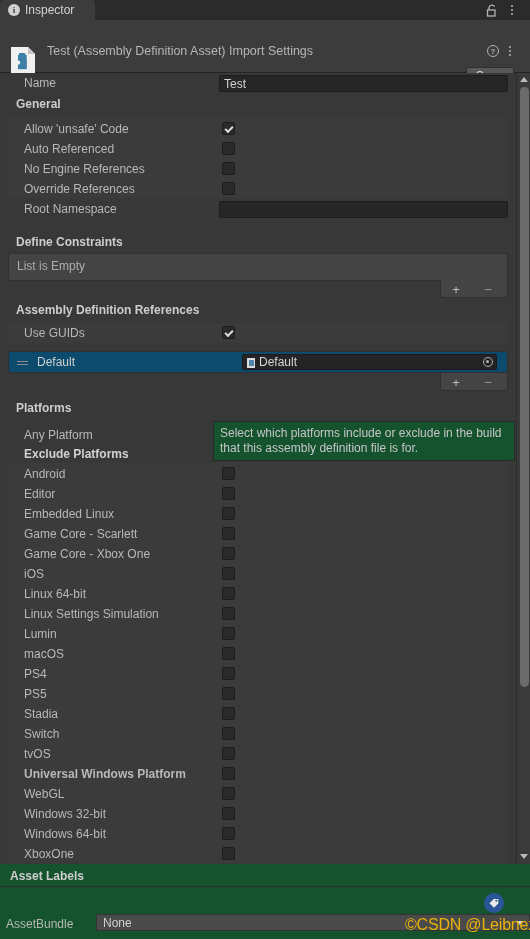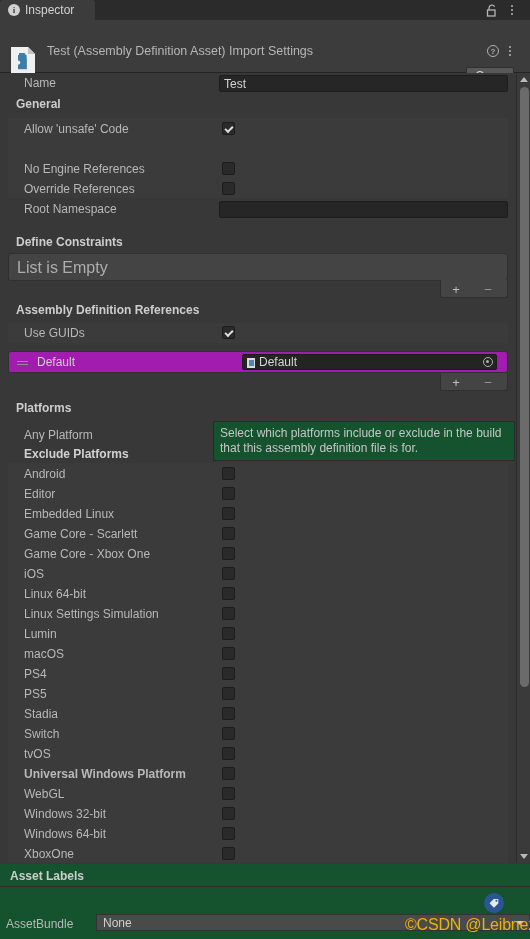--- a/index.html
+++ b/index.html
@@ -53,30 +53,30 @@
   .checkbox{position:absolute;width:13px;height:13px;background:#2a2a2a;
       border:1px solid #1c1c1c;border-radius:2px;box-sizing:border-box;}
   .checkbox.on:after{content:"";position:absolute;left:2px;top:3px;width:6px;height:3px;
       border-left:2px solid #e0e0e0;border-bottom:2px solid #e0e0e0;transform:rotate(-45deg);}
 
   .textfield{position:absolute;background:#262626;border:1px solid #1d1d1d;border-radius:2px;
       box-sizing:border-box;color:#d3d3d3;font-size:12px;line-height:16px;padding-left:4px;}
 
   .listbox{position:absolute;background:#444444;border:1px solid #303030;border-radius:3px;
       box-sizing:border-box;}
-  .listbox .empty{position:absolute;left:8px;top:5px;font-size:16px;color:#adadad;}
+  .listbox .empty{position:absolute;left:8px;top:5px;font-size:12px;color:#adadad;}
 
   .pmbar{position:absolute;background:#444444;border:1px solid #303030;
       border-top:none;border-bottom-left-radius:3px;border-bottom-right-radius:3px;
       box-sizing:border-box;}
   .pm-plus,.pm-minus{position:absolute;top:2px;width:18px;height:14px;color:#bfbfbf;
       font-size:13px;display:flex;align-items:center;justify-content:center;}
   .pm-minus{color:#9c9c9c;font-size:12px;}
 
-  .ref-row{position:absolute;left:8px;width:500px;height:22px;background:#a21caf;
+  .ref-row{position:absolute;left:8px;width:500px;height:22px;background:#0c4a6e;
       border:1px solid #303030;border-radius:3px;box-sizing:border-box;}
   .drag-handle{position:absolute;left:8px;top:9px;width:11px;height:2px;
       border-top:1px solid #8d8d8d;border-bottom:1px solid #8d8d8d;height:4px;box-sizing:border-box;}
   .ref-name{position:absolute;left:28px;top:3px;font-size:12px;color:#cfcfcf;}
   .objfield{position:absolute;left:233px;top:2px;width:255px;height:16px;background:#242424;
       border:1px solid #1b1b1b;border-radius:2px;box-sizing:border-box;}
   .objfield .oicon{position:absolute;left:4px;top:3px;width:8px;height:10px;background:#dcdcdc;}
   .objfield .oicon:after{content:"";position:absolute;left:1.5px;top:2px;width:5px;height:6px;background:#4e87ab;}
   .objfield .otext{position:absolute;left:16px;top:0px;font-size:12px;color:#d5d5d5;line-height:15px;}
   .objfield .target{position:absolute;right:3px;top:2px;width:10px;height:10px;border-radius:50%;
@@ -166,20 +166,24 @@
     </div>
 
     <div class="section-head" style="top:24px;">General</div>
 
     <div class="strip" style="top:45px;height:80px;"></div>
 
     <div class="row" style="top:46px;">
       <span class="row-label">Allow 'unsafe' Code</span>
       <span class="checkbox on" style="left:214px;top:3px;"></span>
     </div>
+    <div class="row" style="top:66px;">
+      <span class="row-label">Auto Referenced</span>
+      <span class="checkbox" style="left:214px;top:3px;"></span>
+    </div>
     <div class="row" style="top:86px;">
       <span class="row-label">No Engine References</span>
       <span class="checkbox" style="left:214px;top:3px;"></span>
     </div>
     <div class="row" style="top:106px;">
       <span class="row-label">Override References</span>
       <span class="checkbox" style="left:214px;top:3px;"></span>
     </div>
 
     <div class="row" style="top:126px;">

